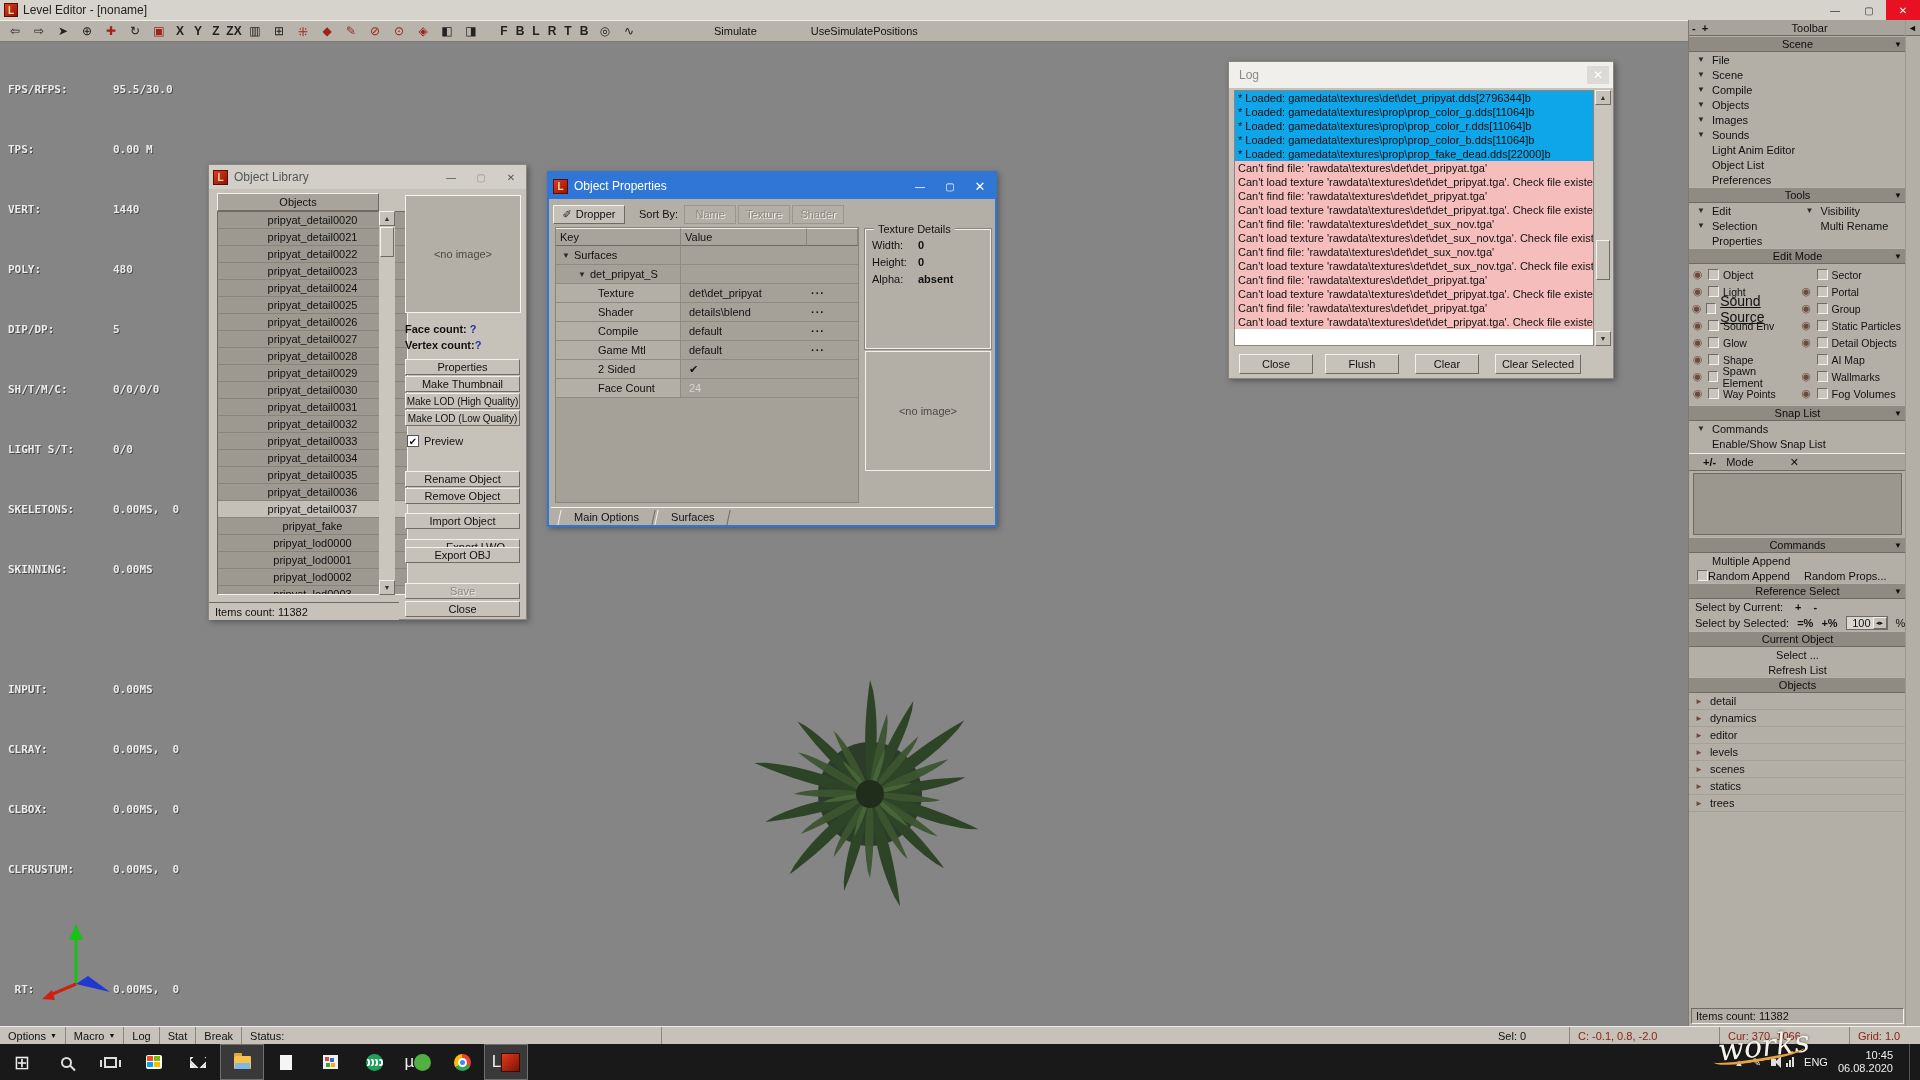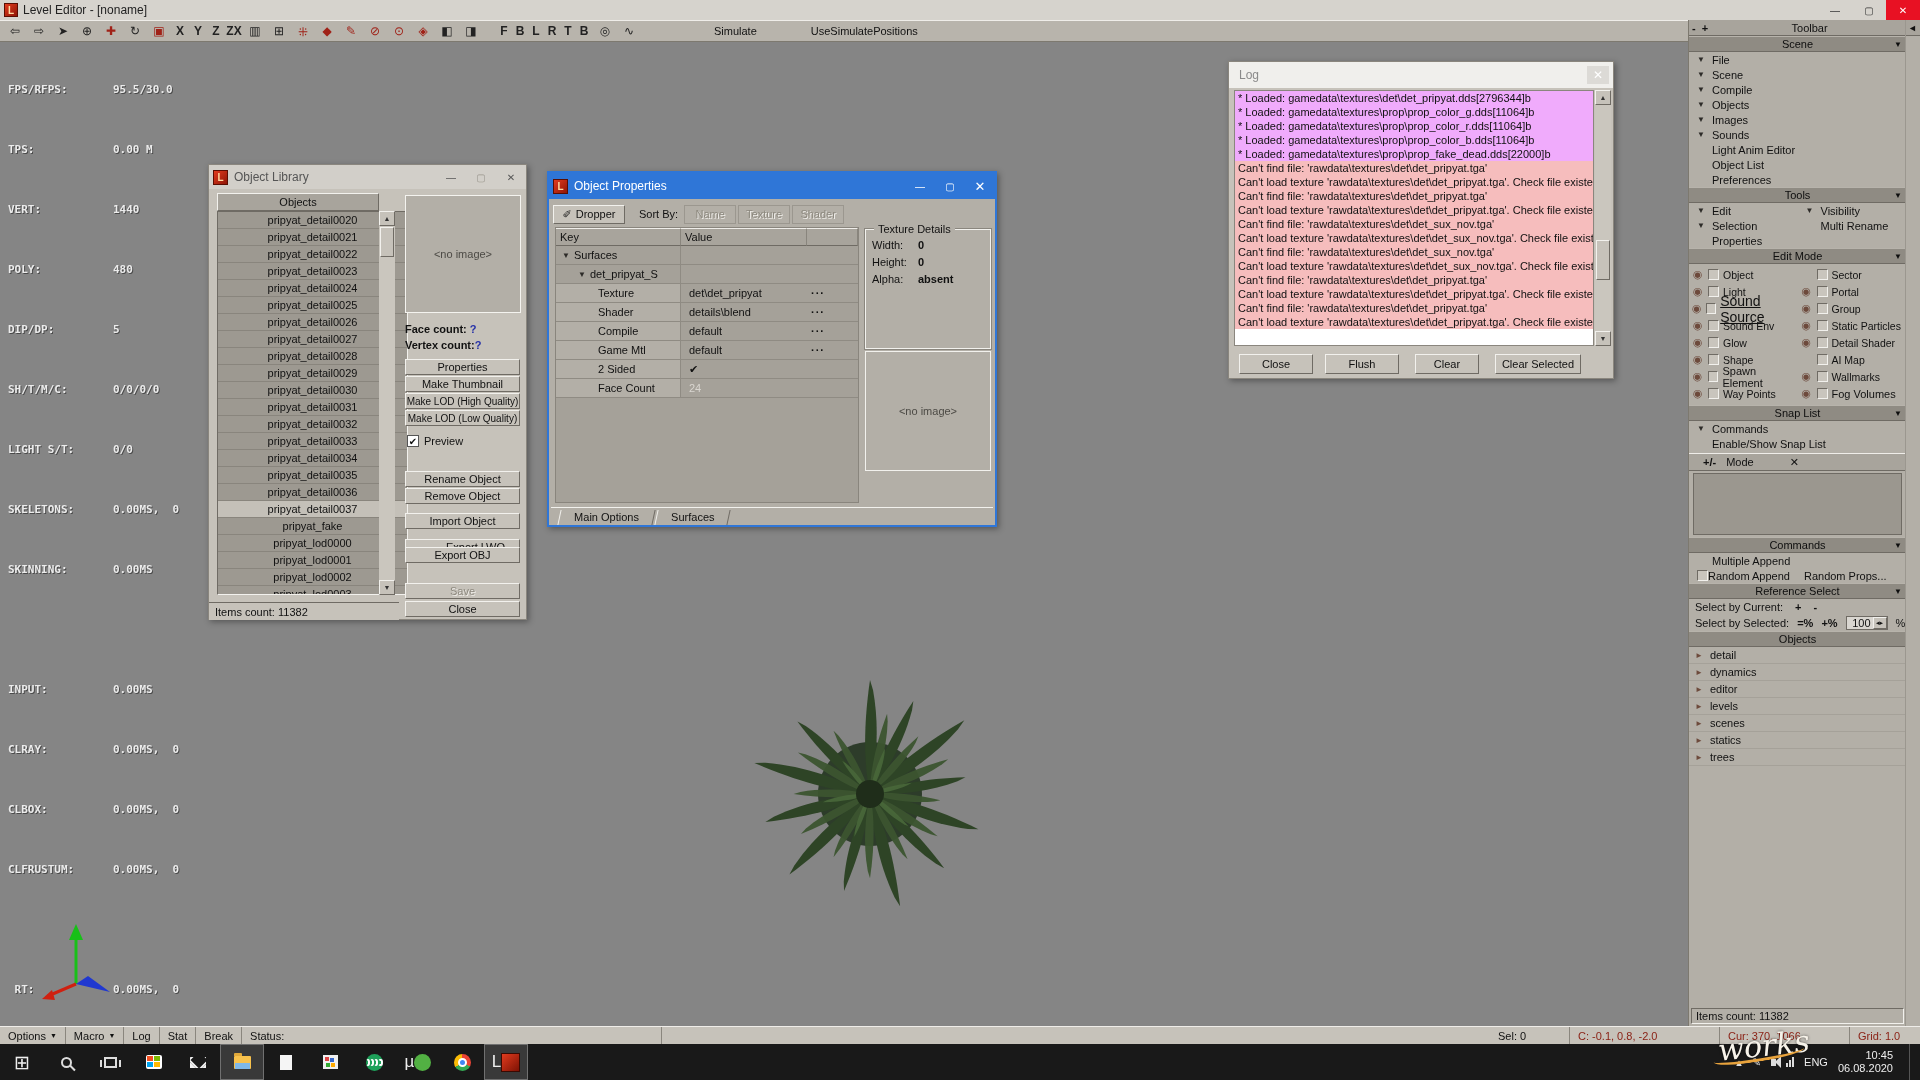--- a/index.html
+++ b/index.html
@@ -74,21 +74,21 @@
   #props-noimg { left:316px; top:178px; width:126px; height:120px; border:1px solid #f2f1ed; display:flex; align-items:center; justify-content:center; color:#4c4a45; }
   #props-tabs { left:2px; top:334px; width:442px; height:18px; background:#b3afa7; border-top:1px solid #f2f1ed; display:flex; align-items:flex-end; padding-left:8px; gap:2px; }
   .ptab { padding:1px 14px 2px; background:#b3afa7; border-left:1px solid #f2f1ed; border-right:1px solid #6f6b64; border-bottom:none; transform:skewX(-12deg); }
   .ptab span { display:inline-block; transform:skewX(12deg); }
   
   #log-win { left:1228px; top:61px; width:386px; height:318px; background:#c6c2ba; }
   #log-title { height:26px; background:#f0efec; color:#8a8a8a; font-size:12px; padding-left:10px; display:flex; align-items:center; }
   #log-close { margin-left:auto; width:22px; height:18px; margin-right:4px; background:#dcdad6; color:#fff; display:flex; align-items:center; justify-content:center; }
   #log-list { left:5px; top:28px; width:360px; height:256px; background:#fff; border:1px solid #8a867e; overflow:hidden; }
   .log-line { height:14px; line-height:14px; padding-left:3px; white-space:nowrap; }
-  .log-line.ok { background:#f0abfc; }
+  .log-line.ok { background:#0ea5e9; }
   .log-line.err { background:#f6bdbd; }
   .log-btn { position:absolute; top:292px; height:20px; }
   
   #sidebar { left:1688px; top:20px; width:232px; height:1006px; background:#b3afa7; border-left:1px solid #7d796f; }
   #sb-right-strip { position:absolute; right:0; top:0; width:15px; height:100%; border-left:1px solid #9b978f; }
   .sb-head { position:relative; height:16px; background:#8f8b83; display:flex; align-items:center; justify-content:center; font-size:11px; color:#0e0e0e; border-top:1px solid #b7b3ab; border-bottom:1px solid #6f6b64; }
   .sb-head .hd-arrow { position:absolute; right:4px; font-size:8px; }
   #tb-head { height:16px; background:#a8a49c; display:flex; align-items:center; border-bottom:1px solid #6f6b64; }
   #tb-head .pm { font-weight:bold; padding:0 3px; }
   #tb-head .cap { flex:1; text-align:center; }
@@ -794,21 +794,21 @@
 
         <div class="em-row">
           <span class="eye">◉</span>
           <span class="em-cb"></span>
           <span style="font-size:10.5px;">Static Particles</span>
         </div>
 
         <div class="em-row">
           <span class="eye">◉</span>
           <span class="em-cb"></span>
-          <span style="font-size:10.5px;">Detail Shader</span>
+          <span style="font-size:10.5px;">Detail Objects</span>
         </div>
 
         <div class="em-row">
           <span class="eye"></span>
           <span class="em-cb"></span>
           <span style="font-size:10.5px;">AI Map</span>
         </div>
 
         <div class="em-row">
           <span class="eye">◉</span>
@@ -877,20 +877,31 @@
       <b>=%</b>
       <b>+%</b>
       <span class="spin">
         <span class="val">100</span>
         <span class="arrows raised">◂▸</span>
       </span>
       <span>%</span>
     </div>
   </div>
 
+  <div class="sb-section">
+    <div class="sb-head">
+        <span>Current Object</span>
+      </div>
+    <div class="sb-item" style="justify-content:center;padding-left:0;">
+        <span>Select ...</span>
+      </div>
+    <div class="sb-item" style="justify-content:center;padding-left:0;">
+        <span>Refresh List</span>
+      </div>
+  </div>
 
   <div class="sb-section">
     <div class="sb-head">
         <span>Objects</span>
       </div>
     <div>
       <div class="tree-row">
         <span class="tar">►</span>
         <span>detail</span>
       </div>

